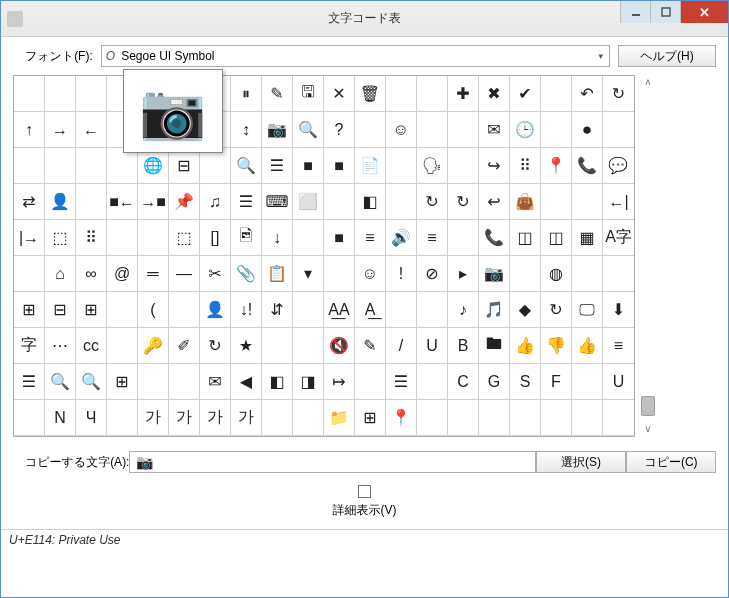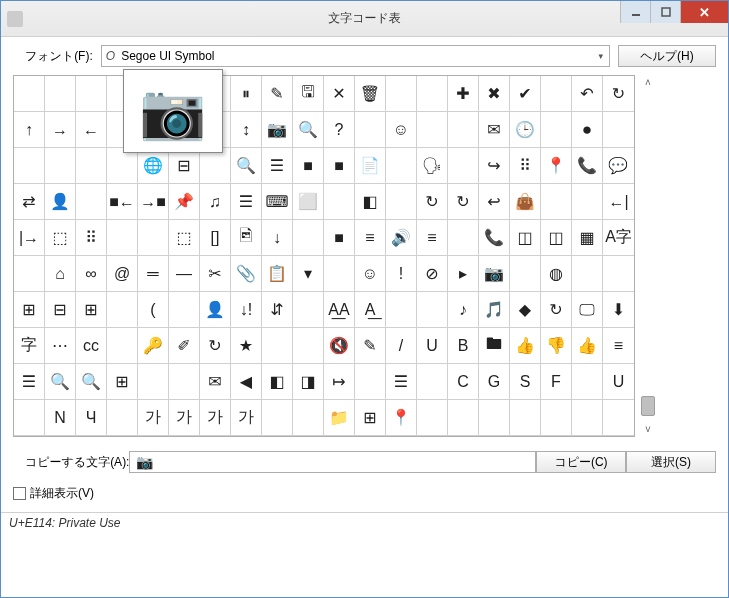--- a/index.html
+++ b/index.html
@@ -175,20 +175,21 @@
     font-family: "Segoe UI Symbol", sans-serif;
     font-size: 14px;
   }
   .btn.select-btn, .btn.copy-btn { width: 90px; }
   .detail-row {
     display: flex;
     align-items: center;
     gap: 4px;
     margin-top: 12px;
     margin-bottom: 6px;
+    flex-direction: column;
   }
   .checkbox {
     width: 13px; height: 13px;
     border: 1px solid #707070;
     background: #fff;
   }
   .statusbar {
     border-top: 1px solid #d0d0d0;
     padding: 3px 8px;
     font-size: 12px;
@@ -445,25 +446,25 @@
     <div class="preview-popup">
       <span>📷</span>
     </div>
   </div>
 
   <div class="copy-row">
     <span class="label">コピーする文字(A):</span>
     <div class="copy-input">
       <span>📷</span>
     </div>
+    <div class="btn select-btn">
+      <span>選択(S)</span>
+    </div>
     <div class="btn copy-btn">
       <span>コピー(C)</span>
-    </div>
-    <div class="btn select-btn">
-      <span>選択(S)</span>
     </div>
   </div>
 
   <div class="detail-row">
     <div class="checkbox"></div>
     <span>詳細表示(V)</span>
   </div>
 
 </div>
 

